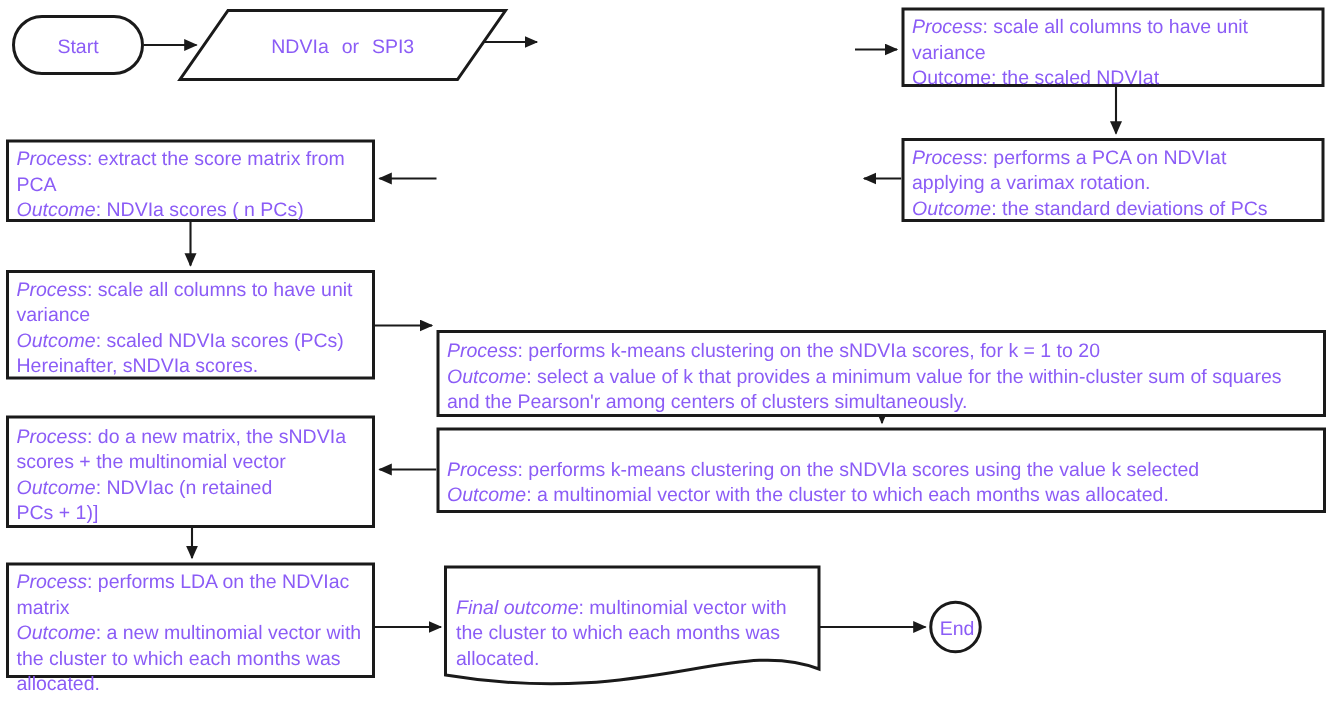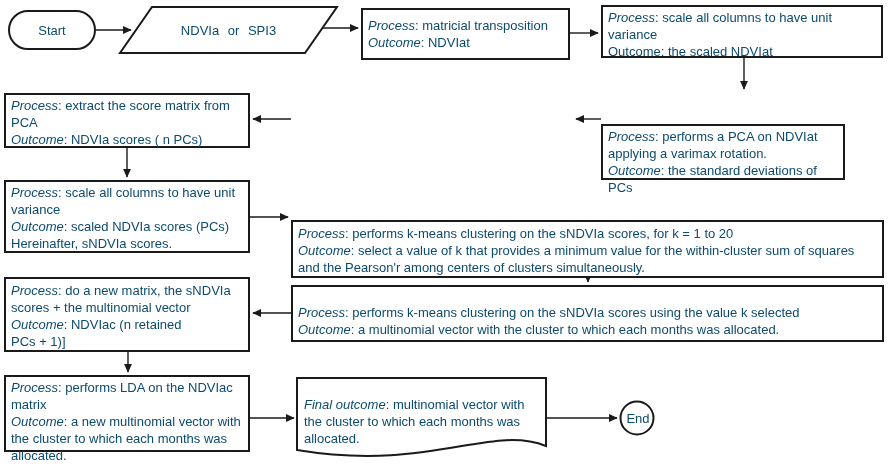--- a/index.html
+++ b/index.html
@@ -1,18 +1,18 @@
 <!DOCTYPE html>
 <html><head>
 <meta charset="utf-8">
 <style>
   html,body{margin:0;padding:0;background:#ffffff;}
   .canvas{
     position:relative;width:896px;height:474px;background:#ffffff;
-    font-family:"Liberation Sans",sans-serif;font-size:13px;line-height:17px;color:#0c4a6e;
+    font-family:"Liberation Sans",sans-serif;font-size:13px;line-height:17px;color:#8b5cf6;
     overflow:hidden;
   }
   svg.layer{position:absolute;left:0;top:0;width:896px;height:474px;}
   .box{
     position:absolute;border:2px solid #1a1a1a;background:#ffffff;
     padding:2px 5px;white-space:pre-wrap;box-sizing:border-box;
   }
   .i{font-style:italic;}
   .stadium{
     position:absolute;left:8px;top:10px;width:88px;height:40px;
@@ -25,21 +25,21 @@
   }
   .lbl-input{left:120px;top:7px;width:217px;height:46px;word-spacing:5px;}
   .lbl-end{left:620px;top:401px;width:36px;height:34px;}
   .doc-text{
     position:absolute;left:297px;top:378px;width:249px;height:70px;
     padding:18px 6px 0 7px;white-space:pre-wrap;box-sizing:border-box;
   }
   
   .n-transpose{left:361px;top:8px;width:209px;height:52px;padding-top:7px;}
   .n-scale1{left:601px;top:5px;width:282px;height:53px;}
-  .n-pca{left:601px;top:92px;width:244px;height:56px;margin-top:32px;}
+  .n-pca{left:601px;top:92px;width:282px;height:56px;}
   .n-screeplot{left:291px;top:93px;width:282px;height:55px;}
   .n-extract{left:4px;top:93px;width:246px;height:55px;}
   .n-scale2{left:4px;top:180px;width:246px;height:73px;}
   .n-kmeans1{left:291px;top:185px;width:593px;height:58px;padding-top:3px;margin-top:35px;}
   .n-newmatrix{left:4px;top:277px;width:246px;height:75px;padding-top:3px;}
   .n-kmeans2{left:291px;top:285px;width:593px;height:57px;padding-top:17px;}
   .n-lda{left:4px;top:375px;width:246px;height:77px;}
 </style>
 </head>
 <body>
@@ -77,22 +77,20 @@
   </svg>
 
   <div class="stadium">
     <span>Start</span>
   </div>
 
   <div class="overlay lbl-input">
     <span>NDVIa or SPI3</span>
   </div>
 
-  <div class="box n-transpose"><span class="i">Process</span><span>: matricial transposition
-</span><span class="i">Outcome</span><span>: NDVIat</span></div>
   <div class="box n-scale1"><span class="i">Process</span><span>: scale all columns to have unit
 variance
 Outcome: the scaled NDVIat</span></div>
   <div class="box n-pca"><span class="i">Process</span><span>: performs a PCA on NDVIat
 applying a varimax rotation.
 </span><span class="i">Outcome</span><span>: the standard deviations of PCs</span></div>
   <div class="box n-extract"><span class="i">Process</span><span>: extract the score matrix from
 PCA
 </span><span class="i">Outcome</span><span>: NDVIa scores ( n PCs)</span></div>
   <div class="box n-scale2"><span class="i">Process</span><span>: scale all columns to have unit

